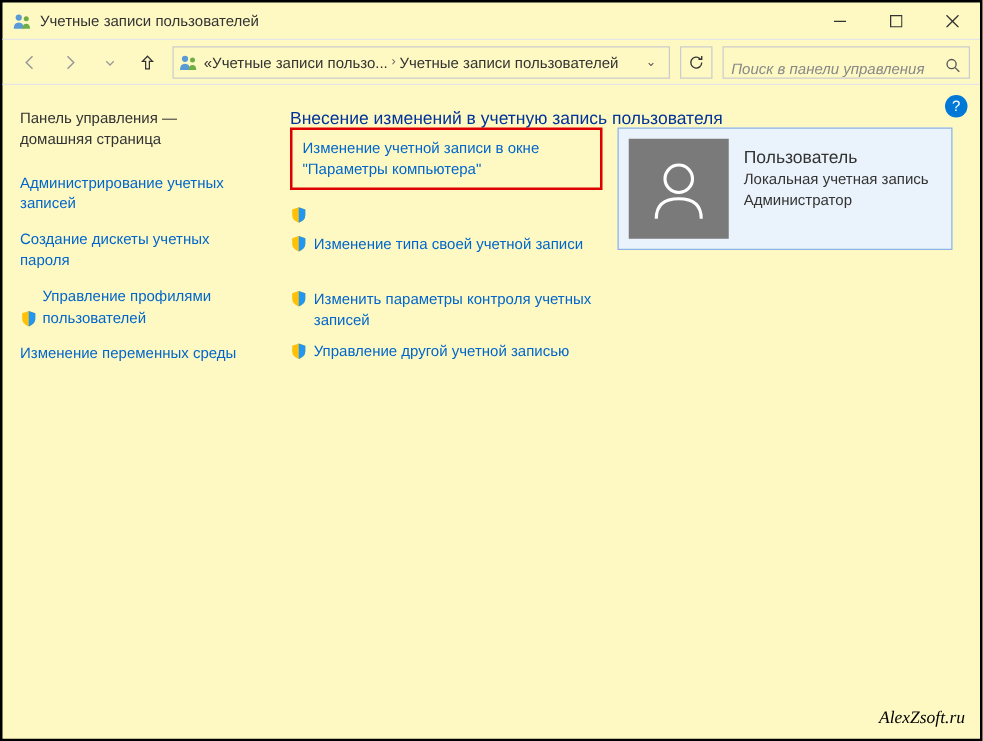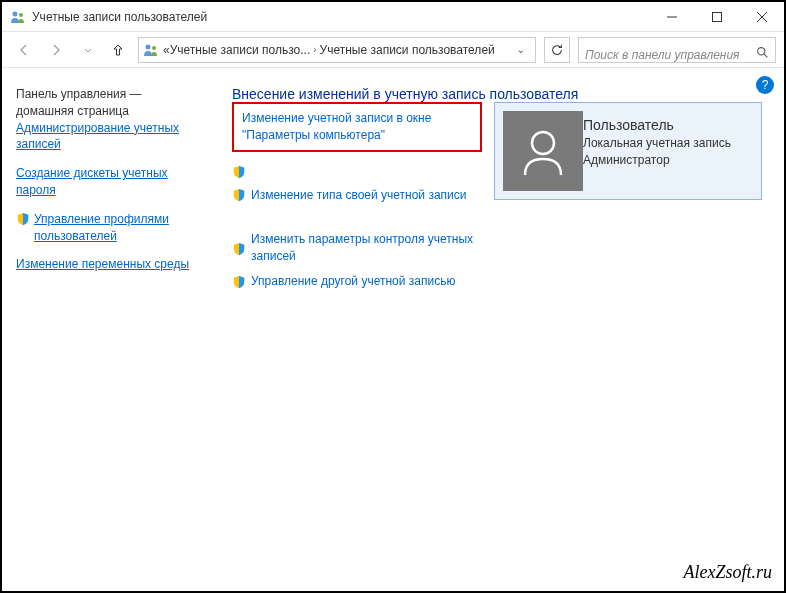--- a/index.html
+++ b/index.html
@@ -1,17 +1,17 @@
 <!DOCTYPE html>
 <html><head>
   <meta charset="utf-8">
   <style>
     * { margin: 0; padding: 0; box-sizing: border-box; font-family: "Segoe UI", Tahoma, sans-serif; }
     body { background: #000; width: 786px; height: 593px; overflow: hidden; }
-    .window { background: #ffffff; width: 782px; height: 589px; margin: 2px; display: flex; flex-direction: column; position: relative; }
+    .window { background: #fef9c3; width: 782px; height: 589px; margin: 2px; display: flex; flex-direction: column; position: relative; }
     
     
     .titlebar { height: 30px; display: flex; align-items: center; padding: 0 0 0 8px; font-size: 12px; color: #333; border-bottom: 1px solid #e5e5e5; }
     .titlebar-icon { width: 16px; height: 16px; margin-right: 6px; }
     .titlebar-text { flex: 1; }
     .titlebar-buttons { display: flex; }
     .titlebar-btn { width: 45px; height: 30px; display: flex; align-items: center; justify-content: center; }
     
     
     .navbar { height: 36px; display: flex; align-items: center; padding: 0 8px; gap: 4px; border-bottom: 1px solid #e5e5e5; }
@@ -24,43 +24,43 @@
     .bc-item.trunc { max-width: 160px; overflow: hidden; text-overflow: ellipsis; }
     .bc-dropdown { margin-left: auto; padding: 0 6px; color: #555; font-size: 10px; }
     .refresh-btn { width: 26px; height: 26px; border: 1px solid #ccc; display: flex; align-items: center; justify-content: center; margin-right: 4px; }
     .search-box { width: 198px; height: 26px; border: 1px solid #ccc; display: flex; align-items: flex-end; padding: 0 6px; font-size: 12px; color: #888; }
     .search-text { flex: 1; font-style: italic; }
     .search-icon { color: #555; }
 
     
     .content { flex: 1; display: flex; position: relative; }
     .sidebar { width: 210px; padding: 18px 14px; font-size: 12px; }
-    .cp-home { color: #333; line-height: 1.4; }
-    .side-link { color: #0066cc; margin-bottom: 12px; line-height: 1.4; display: flex; align-items: flex-start; cursor: pointer; text-decoration: underline; }
+    .cp-home { color: #333; margin-bottom: 18px; line-height: 1.4; }
+    .side-link { color: #0066cc; margin-bottom: 12px; line-height: 1.4; display: flex; align-items: flex-end; cursor: pointer; }
     .side-link .shield { width: 14px; height: 14px; margin-right: 4px; flex-shrink: 0; margin-top: 1px; }
 
     .main { flex: 1; padding: 18px 20px; }
     .main-heading { color: #003399; font-size: 14px; font-weight: normal; }
     
     .row { display: flex; gap: 12px; align-items: flex-start; }
     .actions { width: 250px; }
     .highlight-box { border: 2px solid #d00; padding: 6px 8px; margin-bottom: 12px; }
-    .action-link { color: #0066cc; font-size: 12px; line-height: 1.4; display: flex; align-items: center; margin-bottom: 8px; cursor: pointer; }
+    .action-link { color: #0066cc; font-size: 12px; line-height: 1.4; display: flex; align-items: flex-start; margin-bottom: 8px; cursor: pointer; }
     .action-link .shield { width: 14px; height: 14px; margin-right: 5px; flex-shrink: 0; margin-top: 1px; }
     .action-group-2 { margin-top: 28px; }
     
-    .user-card { border: 1px solid #8db4e3; background: #eaf3fb; padding: 8px; display: flex; align-items: flex-start; width: 268px; }
+    .user-card { border: 1px solid #8db4e3; background: #eaf3fb; padding: 8px; display: flex; gap: 12px; align-items: flex-start; width: 268px; }
     .avatar { width: 80px; height: 80px; background: #7a7a7a; display: flex; align-items: center; justify-content: center; }
     .user-info { font-size: 12px; color: #333; padding-top: 6px; }
     .user-name { font-weight: normal; font-size: 14px; margin-bottom: 2px; }
     .user-line { line-height: 1.4; }
     
     .help-icon { position: absolute; top: 8px; right: 10px; width: 18px; height: 18px; border-radius: 50%; background: #0078d7; color: #fff; font-size: 12px; display: flex; align-items: center; justify-content: center; }
     
-    .watermark { position: absolute; bottom: 8px; right: 12px; font-style: italic; font-family: "Times New Roman", serif; font-size: 18px; color: #000; }
+    .watermark { position: absolute; bottom: 8px; right: 12px; font-style: italic; font-family: "Times New Roman", serif; font-size: 14px; color: #000; }
     
     .shield svg, .bc-icon svg, .titlebar-icon svg { display: block; }
   </style>
 </head>
 <body>
 
 <div class="window">
 
   <div class="titlebar">
     <span class="titlebar-icon">

